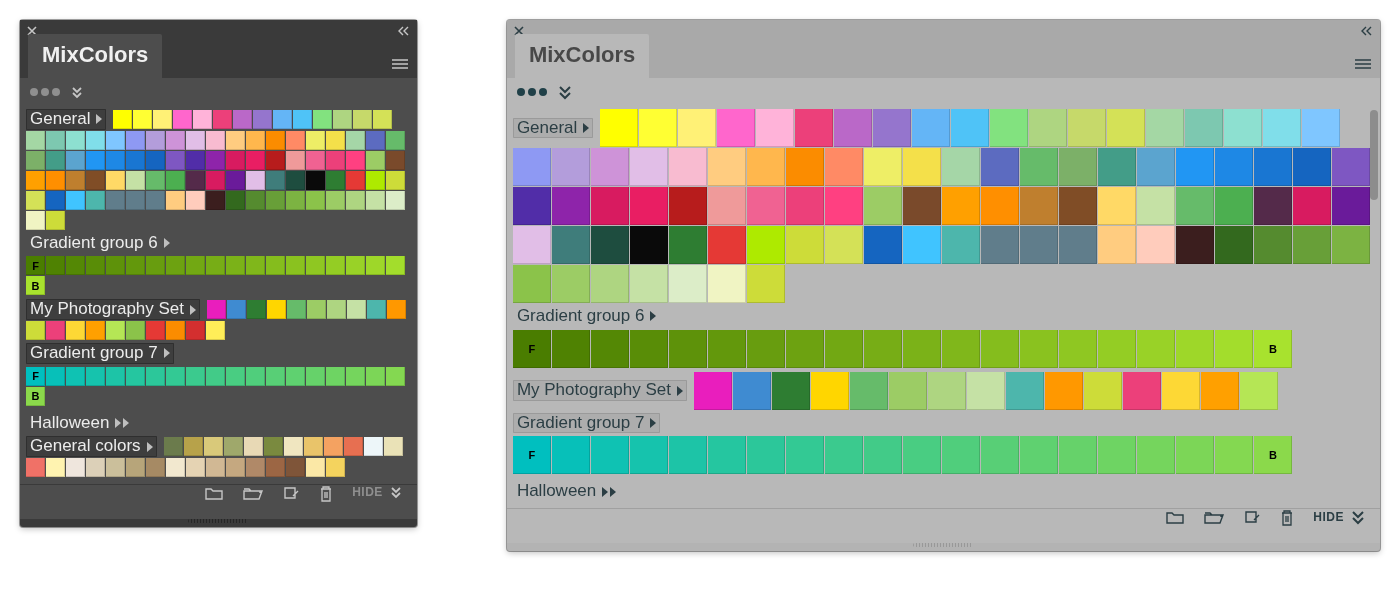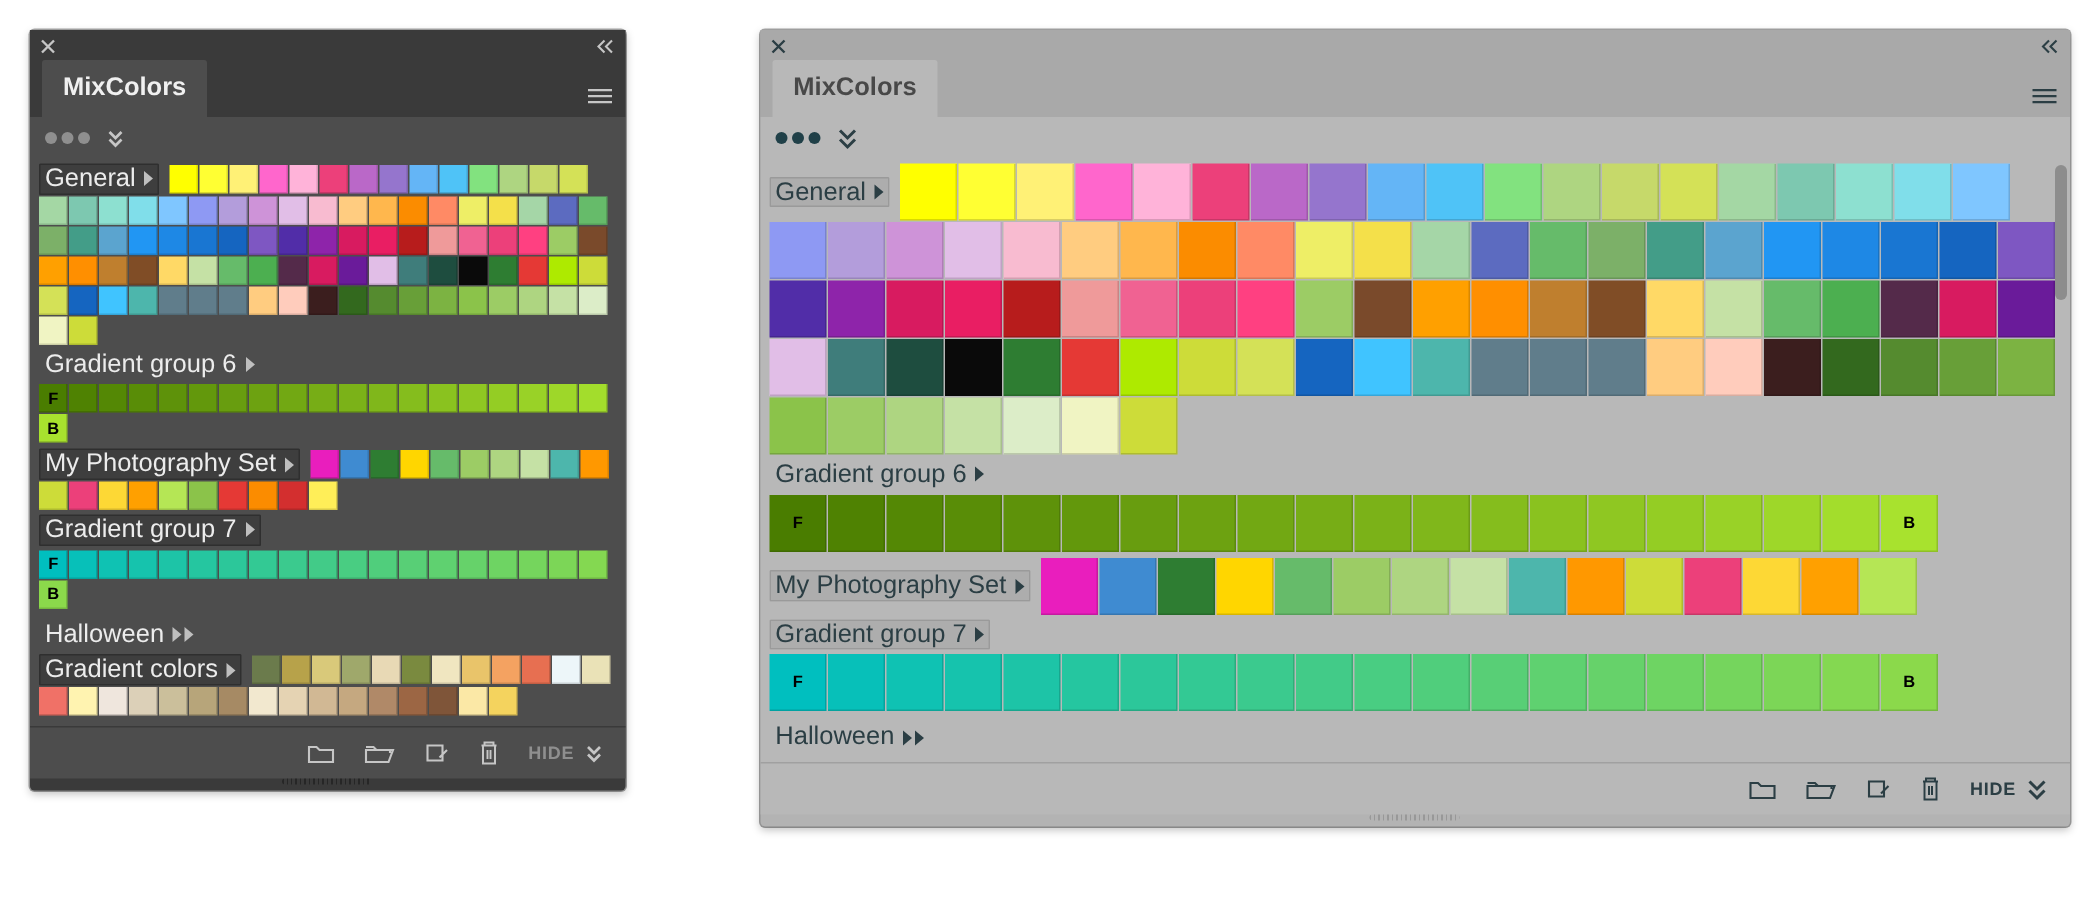--- a/index.html
+++ b/index.html
@@ -2,25 +2,25 @@
 <html><head>
 <meta charset="utf-8">
 <style>
   :root { font-family: "Segoe UI", Helvetica, Arial, sans-serif; }
   body { margin:0; padding:20px; background:#fff; display:flex; gap:90px; align-items:flex-start; }
 
   
   .panel { display:flex; flex-direction:column; border-radius:3px; box-shadow:0 0 0 1px rgba(0,0,0,.35), 0 2px 6px rgba(0,0,0,.25); }
   .panel .titlebar { height:22px; display:flex; align-items:center; justify-content:space-between; padding:0 6px; font-size:11px; }
   .panel .tabrow   { height:36px; display:flex; align-items:flex-end; padding:0 8px; position:relative; }
-  .panel .tab      { padding:8px 14px 10px; font-weight:600; font-size:17px; border-top-left-radius:2px; border-top-right-radius:2px; }
+  .panel .tab      { padding:8px 14px 10px; font-weight:600; font-size:22px; border-top-left-radius:2px; border-top-right-radius:2px; }
   .panel .tabrow .menu-ic { margin-left:auto; margin-bottom:8px; }
   .panel .toolstrip { height:24px; display:flex; align-items:center; gap:10px; padding:2px 10px 0; }
   .panel .body     { flex:1 1 auto; overflow:hidden; padding:4px 6px 6px; display:flex; flex-direction:column; gap:2px; position:relative;}
-  .panel .footer   { height:34px; display:flex; align-items:center; gap:18px; padding:0 14px; justify-content:flex-end; }
+  .panel .footer   { height:34px; display:flex; align-items:flex-start; gap:18px; padding:0 14px; justify-content:flex-end; }
   .panel .gripper  { height:8px; display:flex; justify-content:center; }
   .panel .gripper span { width:60px; height:4px; border-radius:2px; background:repeating-linear-gradient(90deg, currentColor 0 1px, transparent 1px 3px); opacity:.35; }
 
   .group-hdr { display:inline-flex; align-items:center; gap:6px; font-size:17px; padding:1px 4px; line-height:1.1; margin-right:6px; white-space:nowrap; }
   .group-hdr.boxed { border-radius:1px; }
   .arrow-ic { width:0; height:0; border-top:5px solid transparent; border-bottom:5px solid transparent; display:inline-block; }
   .dbl-arrow { display:inline-flex; gap:2px; }
 
   .sw-row { display:flex; flex-wrap:wrap; gap:1px; padding:1px 0; align-items:center;}
   .sw { position:relative; display:inline-flex; align-items:center; justify-content:center; font-size:11px; font-weight:600; box-shadow: inset -1px -1px 0 rgba(0,0,0,.15); }
@@ -288,21 +288,21 @@
       </div>
       <div style="margin-top: 4px;"><span class="group-hdr">
           <span>Halloween</span>
           <span class="dbl-arrow">
             <i class="arrow-ic"></i>
             <i class="arrow-ic"></i>
           </span>
         </span></div>
       <div class="sw-row">
         <span class="group-hdr boxed">
-          <span>Gradient colors</span>
+          <span>General colors</span>
           <i class="arrow-ic"></i>
         </span>
         <span class="sw" style="width: 19px; height: 19px; background: rgb(107, 123, 76);"></span>
         <span class="sw" style="width: 19px; height: 19px; background: rgb(183, 162, 74);"></span>
         <span class="sw" style="width: 19px; height: 19px; background: rgb(217, 201, 122);"></span>
         <span class="sw" style="width: 19px; height: 19px; background: rgb(159, 168, 107);"></span>
         <span class="sw" style="width: 19px; height: 19px; background: rgb(232, 217, 181);"></span>
         <span class="sw" style="width: 19px; height: 19px; background: rgb(122, 138, 63);"></span>
         <span class="sw" style="width: 19px; height: 19px; background: rgb(240, 230, 192);"></span>
         <span class="sw" style="width: 19px; height: 19px; background: rgb(233, 196, 106);"></span>

